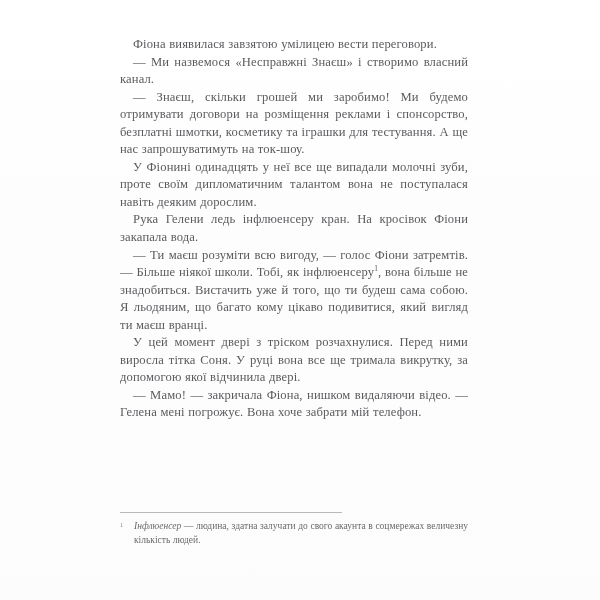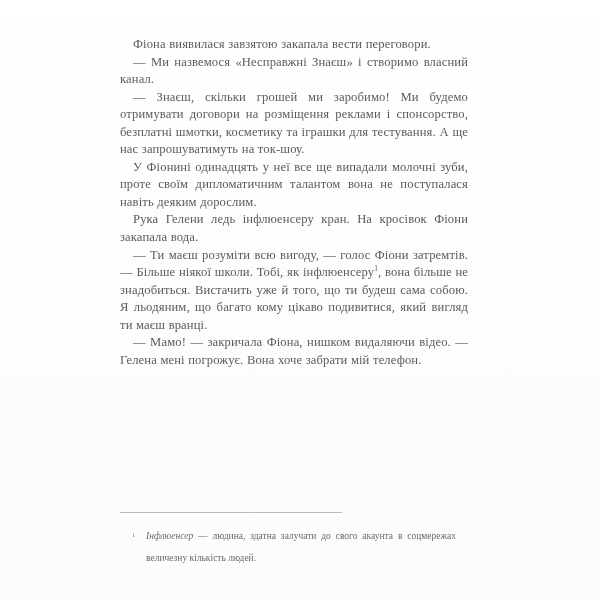--- a/index.html
+++ b/index.html
@@ -64,23 +64,23 @@
 
   .footnote-rule {
     width: 222px;
     height: 1px;
     background: #b9b9bd;
     margin: 0 0 6px 0;
     border: 0;
   }
 
   .footnote {
-    margin: 12px;
+    margin: 0;
     font-size: 9.5px;
-    line-height: 22px;
+    line-height: 14px;
     color: #6a6a6e;
     text-align: justify;
     text-indent: 0;
     padding-left: 14px;
     position: relative;
   }
 
   .footnote .fn-marker {
     position: absolute;
     left: 0;
@@ -93,28 +93,29 @@
     font-style: italic;
   }
 </style>
 </head>
 <body>
 
 <div class="page"></div>
 
 <div class="text-block">
 
-  <p class="para">Фіона виявилася завзятою закапала вести переговори.</p>
+  <p class="para">Фіона виявилася завзятою умілицею вести переговори.</p>
   <p class="para">— Ми назвемося «Несправжні Знаєш» і створимо власний канал.</p>
   <p class="para">— Знаєш, скільки грошей ми заробимо! Ми будемо отримувати договори на розміщення реклами і спонсорство, безплатні шмотки, косметику та іграшки для тестування. А ще нас запрошуватимуть на ток-шоу.</p>
   <p class="para">У Фіонині одинадцять у неї все ще випадали молочні зуби, проте своїм дипломатичним талантом вона не поступалася навіть деяким дорослим.</p>
   <p class="para">Рука Гелени ледь інфлюенсеру кран. На кросівок Фіони закапала вода.</p>
 
   <p class="para"><span>— Ти маєш розуміти всю вигоду, — голос Фіони затремтів. — Більше ніякої школи. Тобі, як інфлюенсеру</span><sup class="fn-ref">1</sup><span>, вона більше не знадобиться. Вистачить уже й того, що ти будеш сама собою. Я льодяним, що багато кому цікаво подивитися, який вигляд ти маєш вранці.</span></p>
 
+  <p class="para">У цей момент двері з тріском розчахнулися. Перед ними виросла тітка Соня. У руці вона все ще тримала викрутку, за допомогою якої відчинила двері.</p>
   <p class="para">— Мамо! — закричала Фіона, нишком видаляючи відео. — Гелена мені погрожує. Вона хоче забрати мій телефон.</p>
 
 </div>
 
 <div class="footnote-zone">
   <hr class="footnote-rule">
   <p class="footnote"><span class="fn-marker">1</span><span class="fn-term">Інфлюенсер</span><span> — людина, здатна залучати до свого акаунта в соцмережах величезну кількість людей.</span></p>
 </div>
 
 </body></html>

